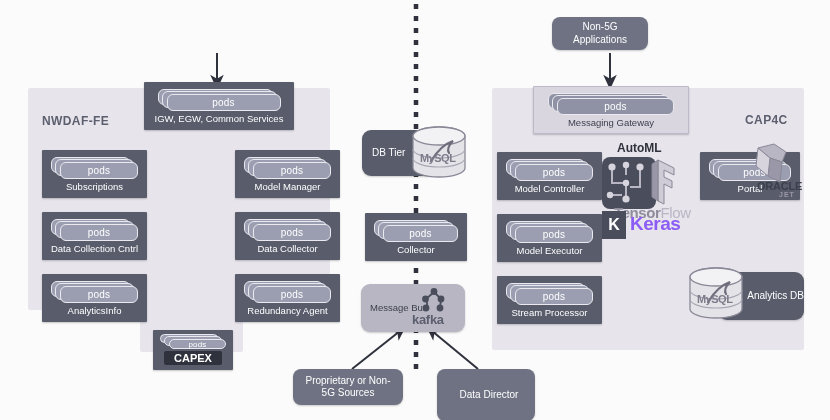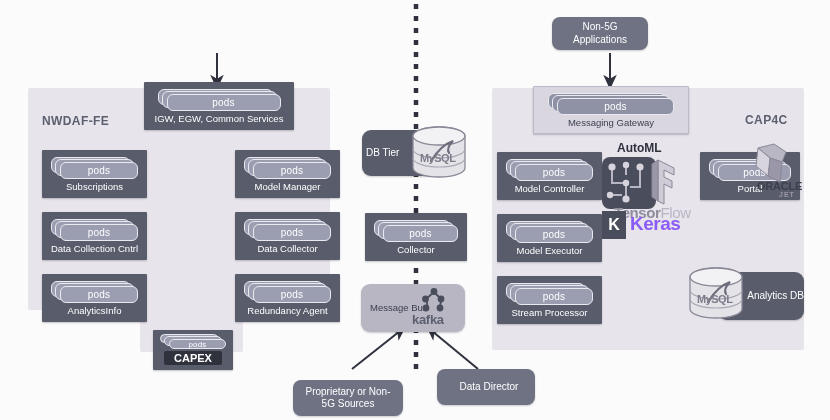--- a/index.html
+++ b/index.html
@@ -93,22 +93,22 @@
 
     <line x1="217" y1="53" x2="217" y2="82" stroke="#2f323c" stroke-width="2" marker-end="url(#ah)"></line>
     <line x1="610" y1="53" x2="610" y2="82" stroke="#2f323c" stroke-width="2" marker-end="url(#ah)"></line>
 
     <line x1="352" y1="369" x2="400" y2="331" stroke="#2f323c" stroke-width="2" marker-end="url(#ah)"></line>
     <line x1="478" y1="369" x2="432" y2="331" stroke="#2f323c" stroke-width="2" marker-end="url(#ah)"></line>
   </svg>
 
   <div class="callout" style="left:552px;top:17px;width:96px;height:33px;">Non-5G Applications</div>
 
-  <div class="callout" style="left:293px;top:369px;width:110px;height:36px;margin-top:11px;">Proprietary  or Non-5G Sources</div>
-  <div class="callout" style="left:437px;top:369px;width:98px;height:36px;padding-left:12px;">Data Director</div>
+  <div class="callout" style="left:293px;top:369px;width:110px;height:36px;">Proprietary  or Non-5G Sources</div>
+  <div class="callout" style="left:437px;top:369px;width:98px;height:52px;padding-left:12px;">Data Director</div>
 
   <div class="node" style="left:144px;top:82px;width:150px;height:48px;">
     <div class="pods-wrap">
       <div class="pods-card b1"></div>
       <div class="pods-card b2"></div>
       <div class="pods-card b3">
         <span class="pods-txt">pods</span>
       </div>
     </div>
     <div class="node-label">IGW, EGW, Common Services</div>
@@ -184,21 +184,21 @@
     <div class="pods-wrap" style="height:18px;margin-top:4px;">
       <div class="pods-card b1"></div>
       <div class="pods-card b2"></div>
       <div class="pods-card b3">
         <span class="pods-txt" style="font-size:8px;">pods</span>
       </div>
     </div>
     <div class="capex-strip">CAPEX</div>
   </div>
 
-  <div class="labelbox" style="left:362px;top:130px;width:74px;height:46px;padding-left:4px;">
+  <div class="labelbox" style="left:362px;top:130px;width:74px;height:46px;padding-left:10px;">
     <span style="white-space:pre-line;">DB Tier</span>
   </div>
 
   <svg class="layer">
     <g transform="translate(413,127)">
       <path d="M0,9 a26,9 0 0 1 52,0 l0,32 a26,9 0 0 1 -52,0 z" fill="#e4e4e8" stroke="#8a8796" stroke-width="1.3"></path>
       <ellipse cx="26" cy="9" rx="26" ry="9" fill="#f2f2f5" stroke="#8a8796" stroke-width="1.3"></ellipse>
       <path d="M0,22 a26,9 0 0 0 52,0" fill="none" stroke="#a9a6b4" stroke-width="1.1"></path>
       <path d="M0,31 a26,9 0 0 0 52,0" fill="none" stroke="#a9a6b4" stroke-width="1.1"></path>
       <path d="M18,34 q10,-16 22,-20 q-7,7 -4,12" fill="none" stroke="#6f6c7c" stroke-width="2.2" stroke-linecap="round"></path>

